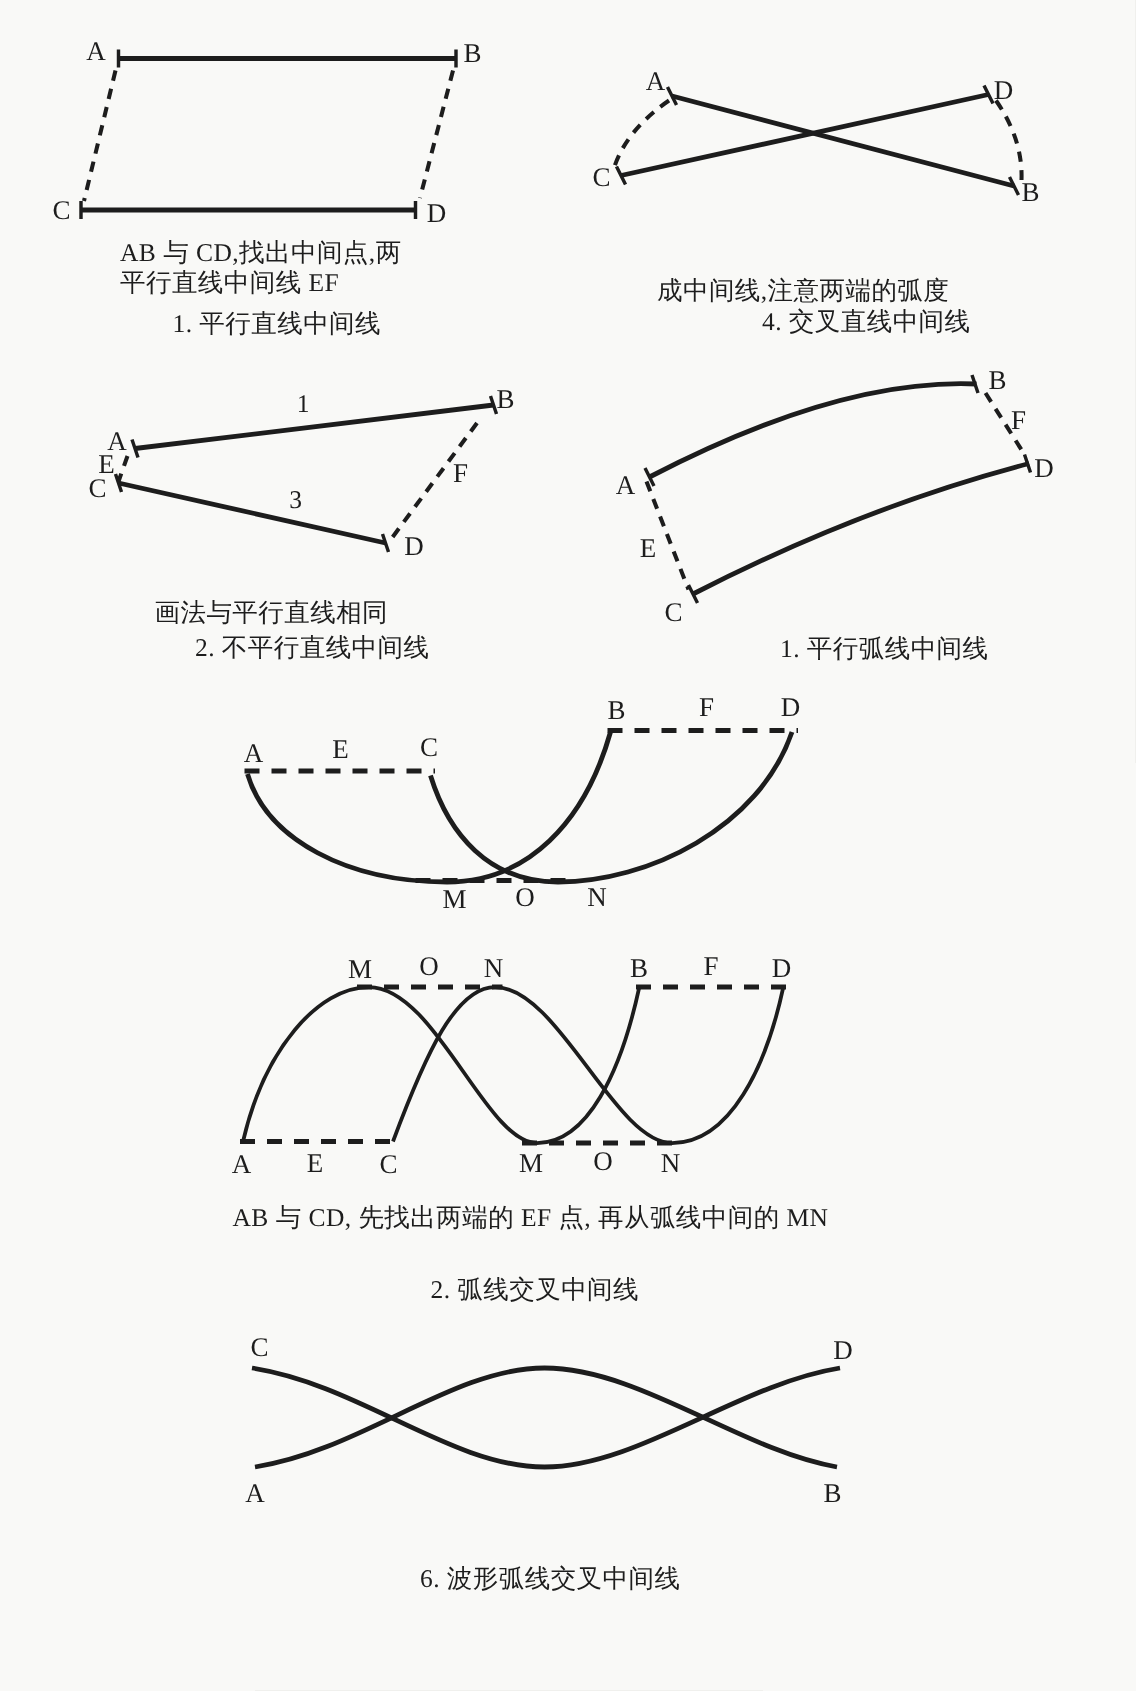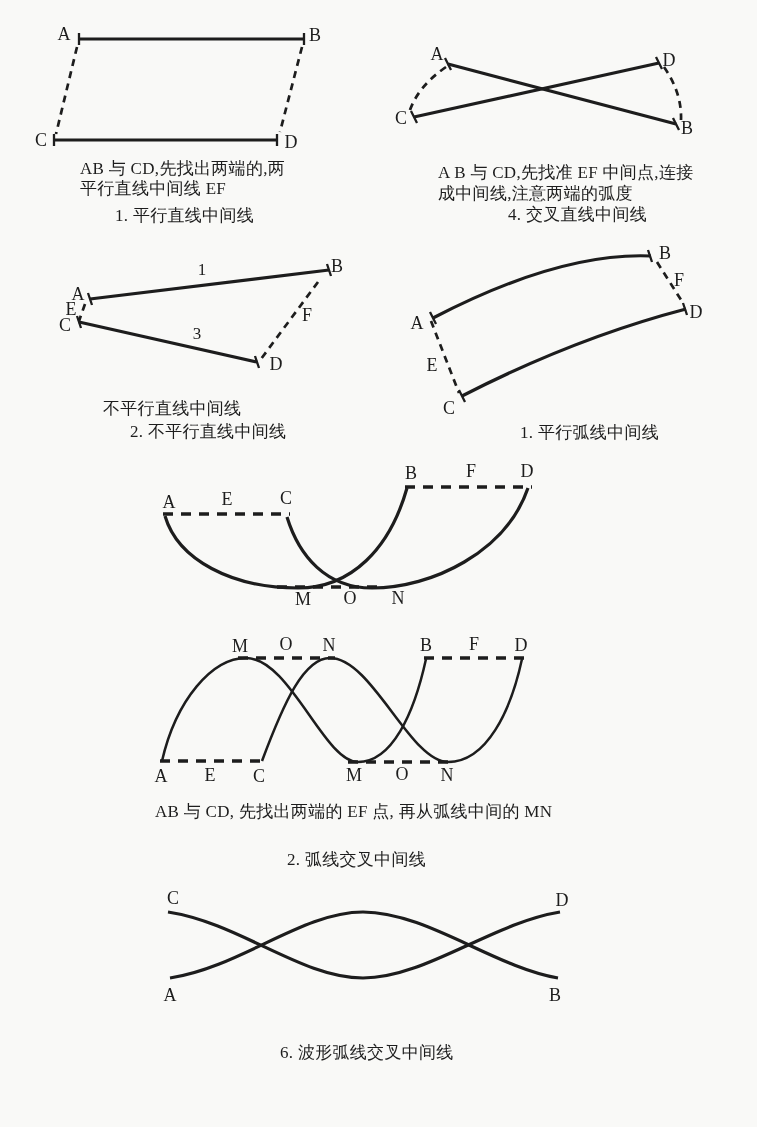--- a/index.html
+++ b/index.html
@@ -84,41 +84,40 @@
     <g>
       <path class="ln" d="M168,912 C240,923 301,978 363,978 C425,978 492,923 560,912"></path>
       <path class="ln" d="M170,978 C241,967 302,912 363,912 C426,912 494,967 558,978"></path>
     </g>
   </svg>
 
   <span class="lbl" style="left:64px;top:34px">A</span>
   <span class="lbl" style="left:315px;top:35px">B</span>
   <span class="lbl" style="left:41px;top:140px">C</span>
   <span class="lbl" style="left:291px;top:142px">D</span>
-  <span class="cap" style="left:80px;top:160px">AB 与 CD,先找出两端的,两</span>
+  <span class="cap" style="left:80px;top:160px">AB 与 CD,找出中间点,两</span>
   <span class="cap" style="left:80px;top:180px">平行直线中间线 EF</span>
   <span class="cap" style="left:115px;top:207px">1. 平行直线中间线</span>
 
   <span class="lbl" style="left:437px;top:54px">A</span>
   <span class="lbl" style="left:669px;top:60px">D</span>
   <span class="lbl" style="left:401px;top:118px">C</span>
   <span class="lbl" style="left:687px;top:128px">B</span>
-  <span class="cap" style="left:438px;top:164px">A B 与 CD,先找准 EF 中间点,连接</span>
   <span class="cap" style="left:438px;top:185px">成中间线,注意两端的弧度</span>
   <span class="cap" style="left:508px;top:206px">4. 交叉直线中间线</span>
 
   <span class="lbl" style="left:337px;top:266px">B</span>
   <span class="lbl num" style="left:202px;top:269px">1</span>
   <span class="lbl" style="left:78px;top:294px">A</span>
   <span class="lbl" style="left:71px;top:309px">E</span>
   <span class="lbl" style="left:65px;top:325px">C</span>
   <span class="lbl" style="left:307px;top:315px">F</span>
   <span class="lbl num" style="left:197px;top:333px">3</span>
   <span class="lbl" style="left:276px;top:364px">D</span>
-  <span class="cap" style="left:103px;top:400px">不平行直线中间线</span>
+  <span class="cap" style="left:103px;top:400px">画法与平行直线相同</span>
   <span class="cap" style="left:130px;top:423px">2. 不平行直线中间线</span>
 
   <span class="lbl" style="left:665px;top:253px">B</span>
   <span class="lbl" style="left:679px;top:280px">F</span>
   <span class="lbl" style="left:696px;top:312px">D</span>
   <span class="lbl" style="left:417px;top:323px">A</span>
   <span class="lbl" style="left:432px;top:365px">E</span>
   <span class="lbl" style="left:449px;top:408px">C</span>
   <span class="cap" style="left:520px;top:424px">1. 平行弧线中间线</span>
 

